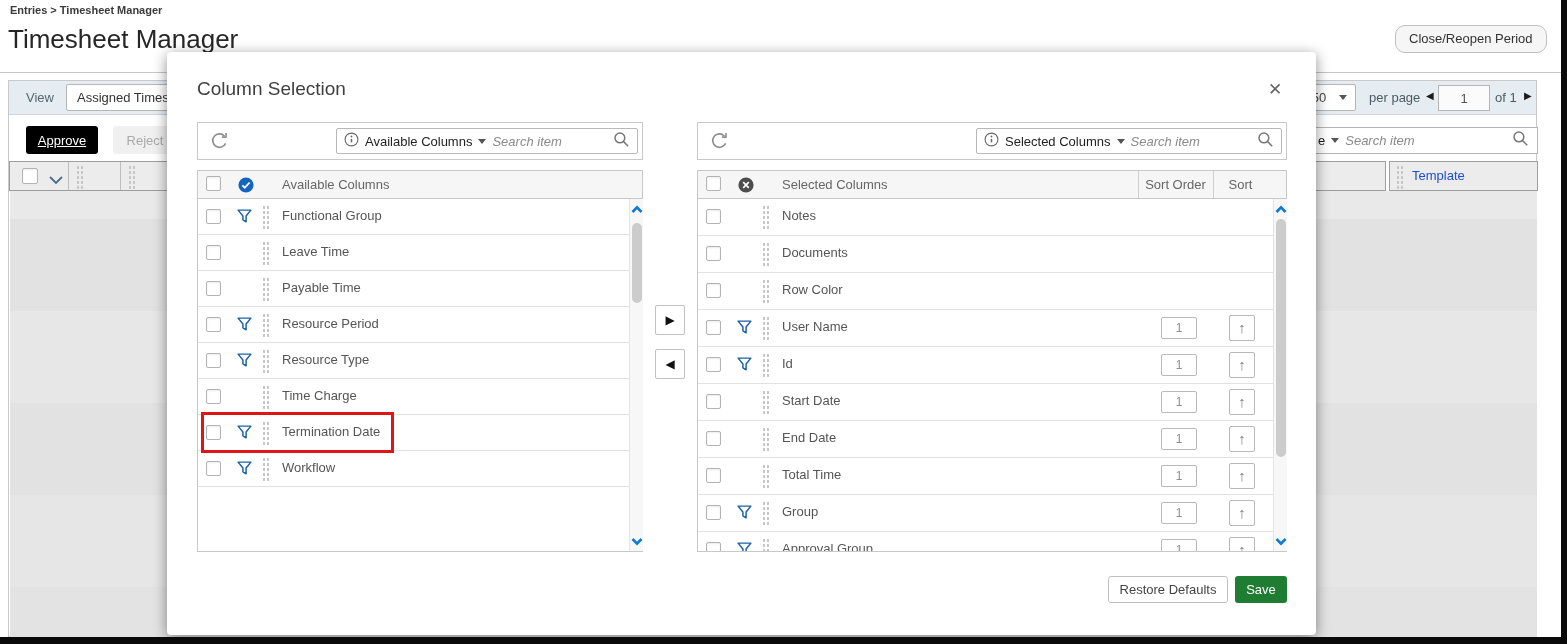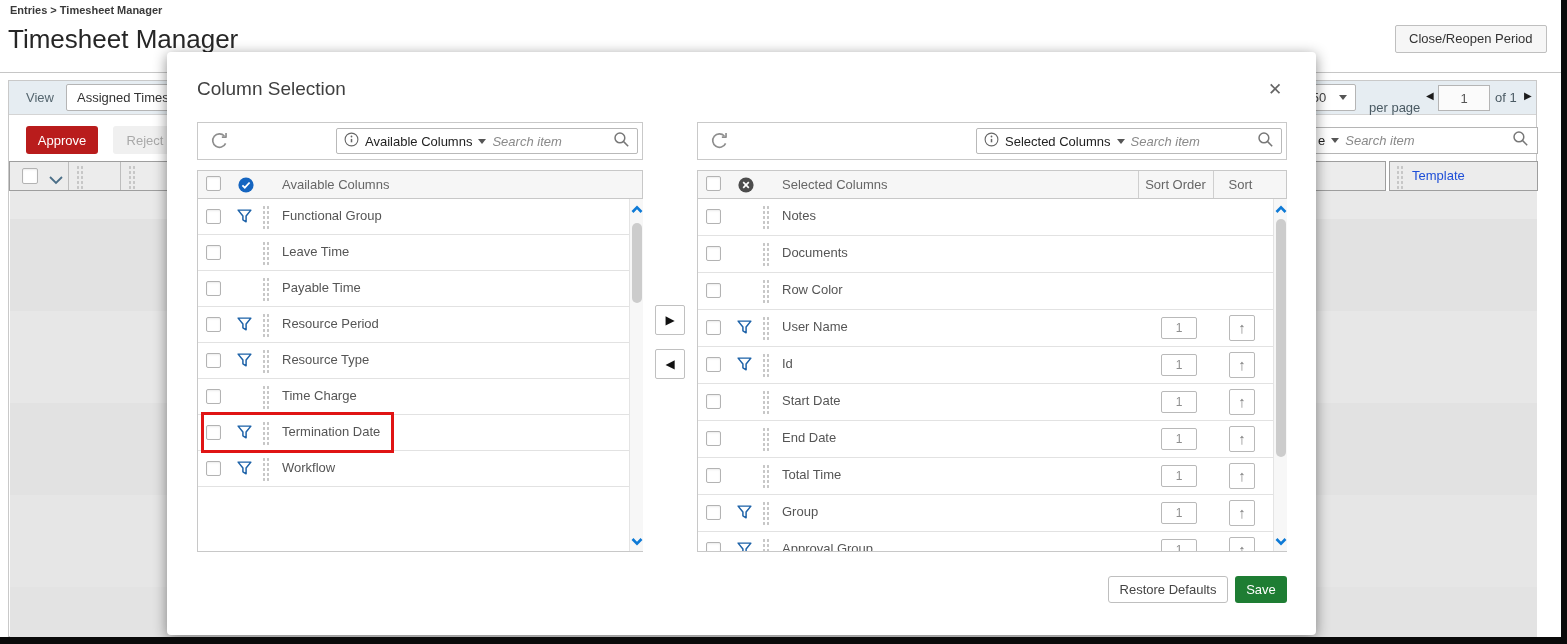--- a/index.html
+++ b/index.html
@@ -7,40 +7,40 @@
   .page {
     position:relative; width:1567px; height:644px; overflow:hidden;
     background:#fff; font-family:"Liberation Sans", sans-serif; color:#333;
   }
   .abs { position:absolute; }
 
   
   .breadcrumb { left:10px; top:4px; font-size:11px; font-weight:700; color:#3a3a3a; }
   .page-title { left:8px; top:24px; font-size:26px; color:#262626; }
   .btn-close-period { left:1395px; top:25px; height:28px; padding:0 13px; line-height:26px;
-    background:#f6f6f6; border:1px solid #bfbfbf; border-radius:2px; font-size:13px; color:#333; }
+    background:#f6f6f6; border:1px solid #bfbfbf; border-radius:10px; font-size:13px; color:#333; }
   .page-divider { left:0; top:72px; width:1561px; border-top:1px solid #c6c6c6; }
 
   .grid-shell { left:8px; top:80px; width:1529px; height:557px; border:1px solid #c9c9c9; background:#fff; }
   .view-band { left:0; top:0; width:100%; height:34px; background:#e6edf2; border-bottom:1px solid #d4d4d4; }
   .view-label { left:17px; top:9px; font-size:13px; color:#55666f; }
   .view-select { left:57px; top:3px; width:300px; height:27px; background:#fff; border:1px solid #b5b5b5;
     border-radius:2px; font-size:13px; color:#333; line-height:25px; padding-left:10px; }
   .pp-select { left:1273px; top:3px; width:74px; height:27px; background:#fff; border:1px solid #b5b5b5;
     border-radius:2px; font-size:13px; color:#444; line-height:25px; text-align:center; }
   .pp-caret { left:1330px; top:14px; }
-  .pp-label { left:1360px; top:19px; font-size:13px; color:#4a5a63; }
+  .pp-label { left:1360px; top:9px; font-size:13px; color:#4a5a63; }
   .pg-prev { left:1417px; top:9px; font-size:10px; color:#1c1c1c; }
   .pg-input { left:1429px; top:4px; width:52px; height:26px; border:1px solid #b5b5b5; background:#fbfbfb;
     text-align:center; font-size:13px; color:#555; font-family:"Liberation Sans",sans-serif; }
   .pg-of { left:1486px; top:9px; font-size:13px; color:#4a5a63; }
   .pg-next { left:1515px; top:9px; font-size:10px; color:#1c1c1c; }
 
-  .btn-approve { left:17px; top:45px; width:72px; height:28px; background:#b91c1c; border:none;
-    border-radius:3px; color:#fff; font-size:13px; }
+  .btn-approve { left:17px; top:45px; width:72px; height:28px; background:#000000; border:none;
+    border-radius:3px; color:#fff; font-size:13px;text-decoration:underline; }
   .btn-reject { left:104px; top:45px; width:64px; height:28px; background:#f0f0f0; border:none;
     border-radius:3px; color:#a9a9a9; font-size:13px; }
 
   .bg-search-box { left:1152px; top:46px; width:377px; height:27px; background:#fff; border:1px solid #b5b5b5;
     display:flex; align-items:center; padding:0 8px 0 156px; gap:6px; }
   .bg-search-box input { border:none; outline:none; flex:1; font-size:13px; font-style:italic; color:#555;
     font-family:"Liberation Sans",sans-serif; min-width:10px; }
   input::placeholder { color:#8a8a8a; font-style:italic; }
 
   .hdr-box-main { left:0px; top:80px; width:1377px; height:30px; background:#ececec; border:1px solid #9e9e9e; }

